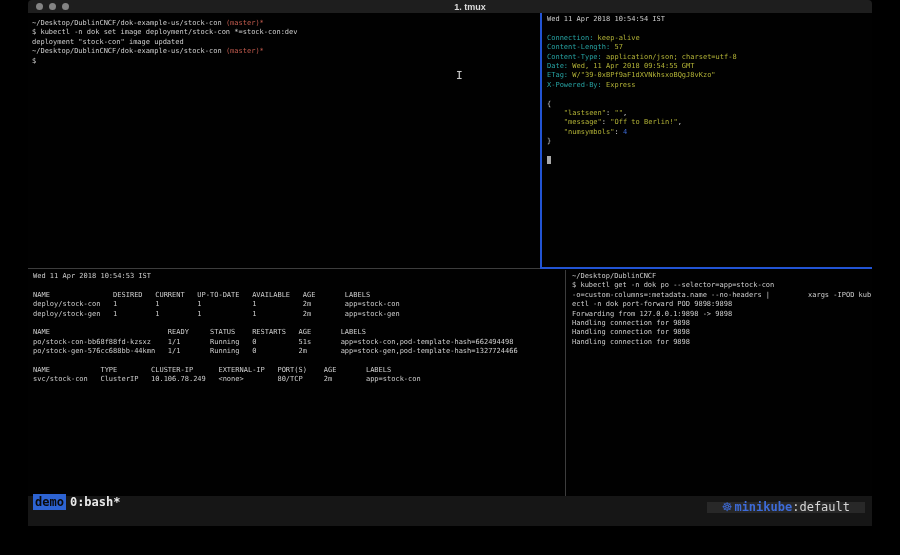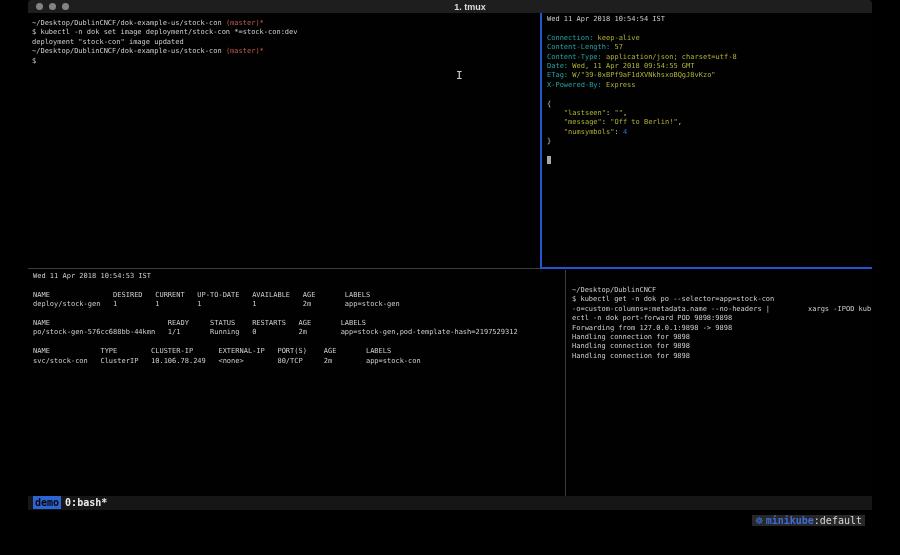--- a/index.html
+++ b/index.html
@@ -22,46 +22,46 @@
   .tl { width:7px; height:7px; border-radius:50%; background:var(--traffic_light,#848484); display:inline-block; }
   .title {
     position:absolute; left:0; right:0; top:1px; text-align:center;
     font-family:"Liberation Sans", sans-serif; font-size:9px; font-weight:600;
     color:var(--titlebar_text,#dcdcdc); line-height:12px;padding-left:40px;
   }
   .pane { position:absolute; overflow:hidden; }
   .pane-tl { left:0;   top:13px;  width:512px; height:255px; padding:6px 0 0 4px; }
   .pane-tr { left:514px; top:13px; right:0;    height:255px; padding:2px 0 0 5px; }
   .pane-bl { left:0;   top:270px; width:537px; height:226px; padding:2px 0 0 5px; }
-  .pane-br { left:539px; top:270px; right:0;   height:226px; padding:16px 0 0 5px; }
+  .pane-br { left:539px; top:270px; right:0;   height:226px; padding:2px 0 0 5px; }
   .vborder-active  { position:absolute; left:512px; top:13px; width:2px; height:255px; background:var(--border_active,#2254d4); }
   .hborder-left    { position:absolute; left:0; top:268px; width:512px; height:1px; background:var(--border_inactive,#3d3d3d); }
   .hborder-right   { position:absolute; left:512px; top:267px; right:0; height:2px; background:var(--border_active,#2254d4); }
   .vborder-bottom  { position:absolute; left:537px; top:270px; width:1px; height:226px; background:var(--border_inactive,#3d3d3d); }
   .line { white-space:pre; font-size:7px; line-height:9.4px; height:9.4px; color:var(--fg,#cfcfcf); }
   .c-fg     { color:var(--fg,#cfcfcf); }
   .c-red    { color:var(--red,#c25b4e); }
   .c-cyan   { color:var(--cyan,#27a3a3); }
   .c-yellow { color:var(--yellow,#b3b337); }
   .c-blue   { color:var(--blue,#3d6bd8); }
   .c-cursor { background:var(--cursor,#a9a9a9); color:transparent; }
   .statusbar {
-    position:absolute; left:0; right:0; top:496px; height:14px;
+    position:absolute; left:0; right:0; top:496px; height:30px;
     background:var(--statusbar_bg,#161616);
-    font-size:10px; line-height:13px;text-align:right;
+    font-size:12px; line-height:13px;text-align:right;
   }
   .status-left { position:absolute; left:5px; top:0; }
   .session-chip {
     background:var(--status_chip_bg,#2d63d2); color:var(--status_chip_text,#0a0a0a);
     padding:1px 2px; font-weight:bold;
   }
   .window-tab { color:#eaeaea; font-weight:bold; margin-left:4px; }
   .status-right {
-    position:absolute; right:7px; top:19px; height:11px; line-height:11px;
-    background:var(--status_right_bg,#282828); padding:0 3px;
+    position:absolute; right:7px; top:6px; height:11px; line-height:11px;
+    background:var(--status_right_bg,#282828); padding:0 15px;
   }
   .kube-icon { color:var(--blue,#3d6bd8); font-family:"DejaVu Sans", sans-serif; margin-right:2px; }
   .kube-ctx  { color:var(--blue,#3d6bd8); font-weight:bold; }
   .kube-ns   { color:#d6d6d6; }
   .ibeam {
     position:absolute; left:456px; top:70px;
     color:#c9c9c9; font-size:11px; line-height:12px;
     text-shadow:0 0 1px #555;
   }
 </style>
@@ -106,24 +106,26 @@
         <div class="line"><span class="c-cursor"> </span></div>
       </div>
 
     <div class="hborder-left"></div>
     <div class="hborder-right"></div>
 
     <div class="pane pane-bl">
         <div class="line"><span class="c-fg">Wed 11 Apr 2018 10:54:53 IST</span></div>
         <div class="line">&nbsp;</div>
         <div class="line"><span class="c-fg">NAME               DESIRED   CURRENT   UP-TO-DATE   AVAILABLE   AGE       LABELS</span></div>
+        <div class="line"><span class="c-fg">deploy/stock-con   1         1         1            1           2m        app=stock-con</span></div>
         <div class="line"><span class="c-fg">deploy/stock-gen   1         1         1            1           2m        app=stock-gen</span></div>
         <div class="line">&nbsp;</div>
         <div class="line"><span class="c-fg">NAME                            READY     STATUS    RESTARTS   AGE       LABELS</span></div>
-        <div class="line"><span class="c-fg">po/stock-gen-576cc688bb-44kmn   1/1       Running   0          2m        app=stock-gen,pod-template-hash=2197529312</span></div>
+        <div class="line"><span class="c-fg">po/stock-con-bb68f88fd-kzsxz    1/1       Running   0          51s       app=stock-con,pod-template-hash=662494498</span></div>
+        <div class="line"><span class="c-fg">po/stock-gen-576cc688bb-44kmn   1/1       Running   0          2m        app=stock-gen,pod-template-hash=1327724466</span></div>
         <div class="line">&nbsp;</div>
         <div class="line"><span class="c-fg">NAME            TYPE        CLUSTER-IP      EXTERNAL-IP   PORT(S)    AGE       LABELS</span></div>
         <div class="line"><span class="c-fg">svc/stock-con   ClusterIP   10.106.78.249   &lt;none&gt;        80/TCP     2m        app=stock-con</span></div>
       </div>
     <div class="vborder-bottom"></div>
     <div class="pane pane-br">
         <div class="line"><span class="c-fg">~/Desktop/DublinCNCF</span></div>
         <div class="line"><span class="c-fg">$ kubectl get -n dok po --selector=app=stock-con</span></div>
         <div class="line"><span class="c-fg">-o=custom-columns=:metadata.name --no-headers |         xargs -IPOD kub</span></div>
         <div class="line"><span class="c-fg">ectl -n dok port-forward POD 9898:9898</span></div>

